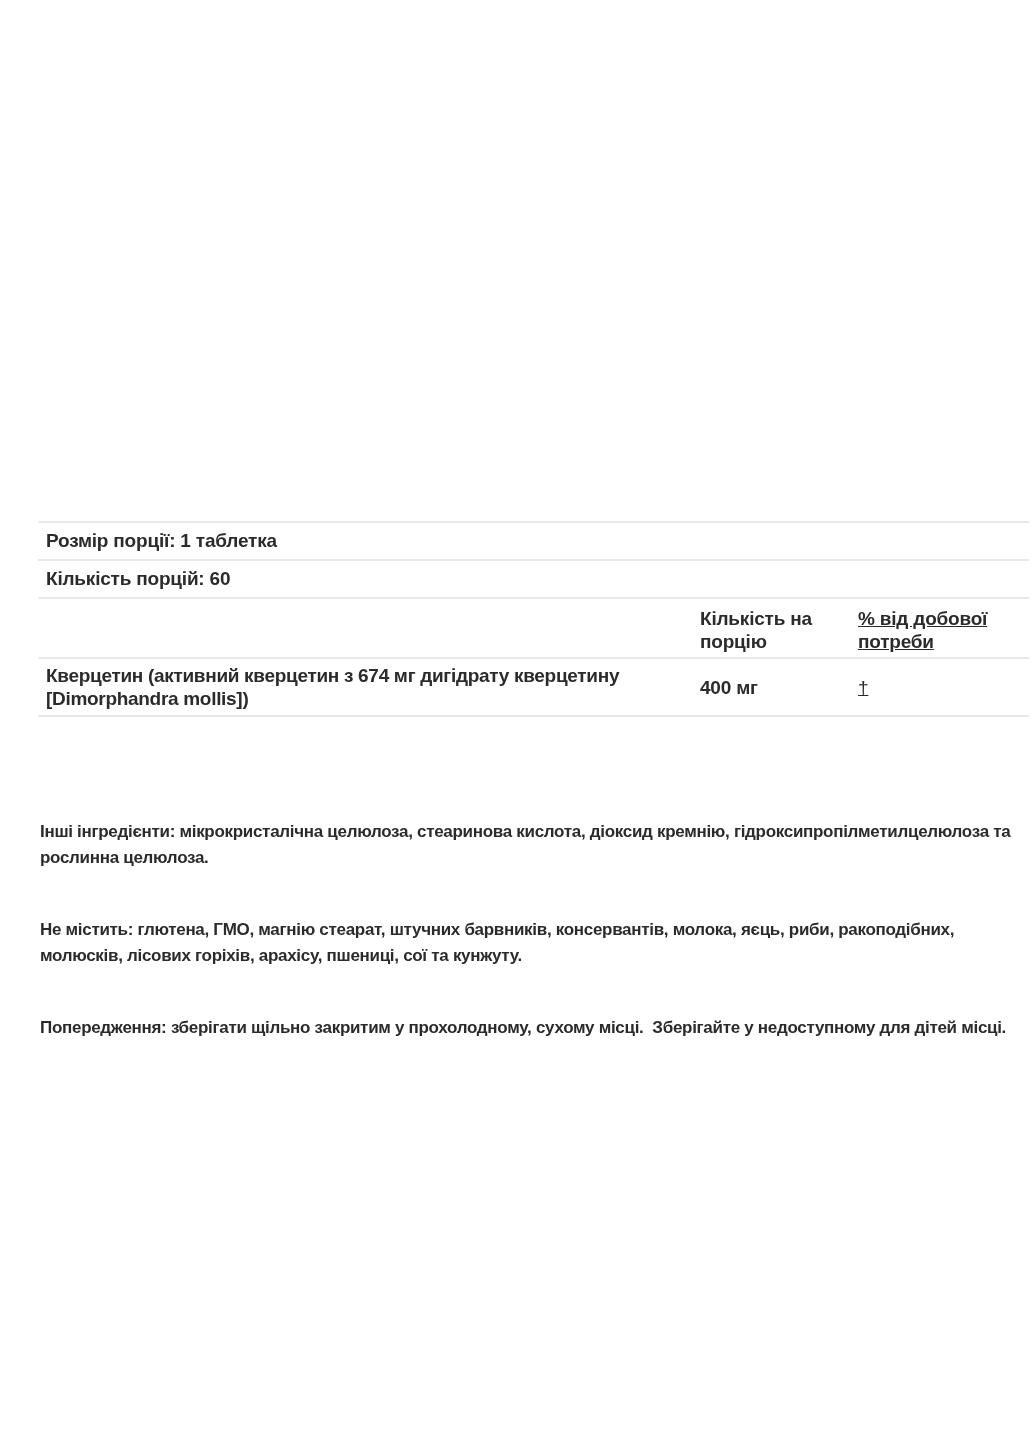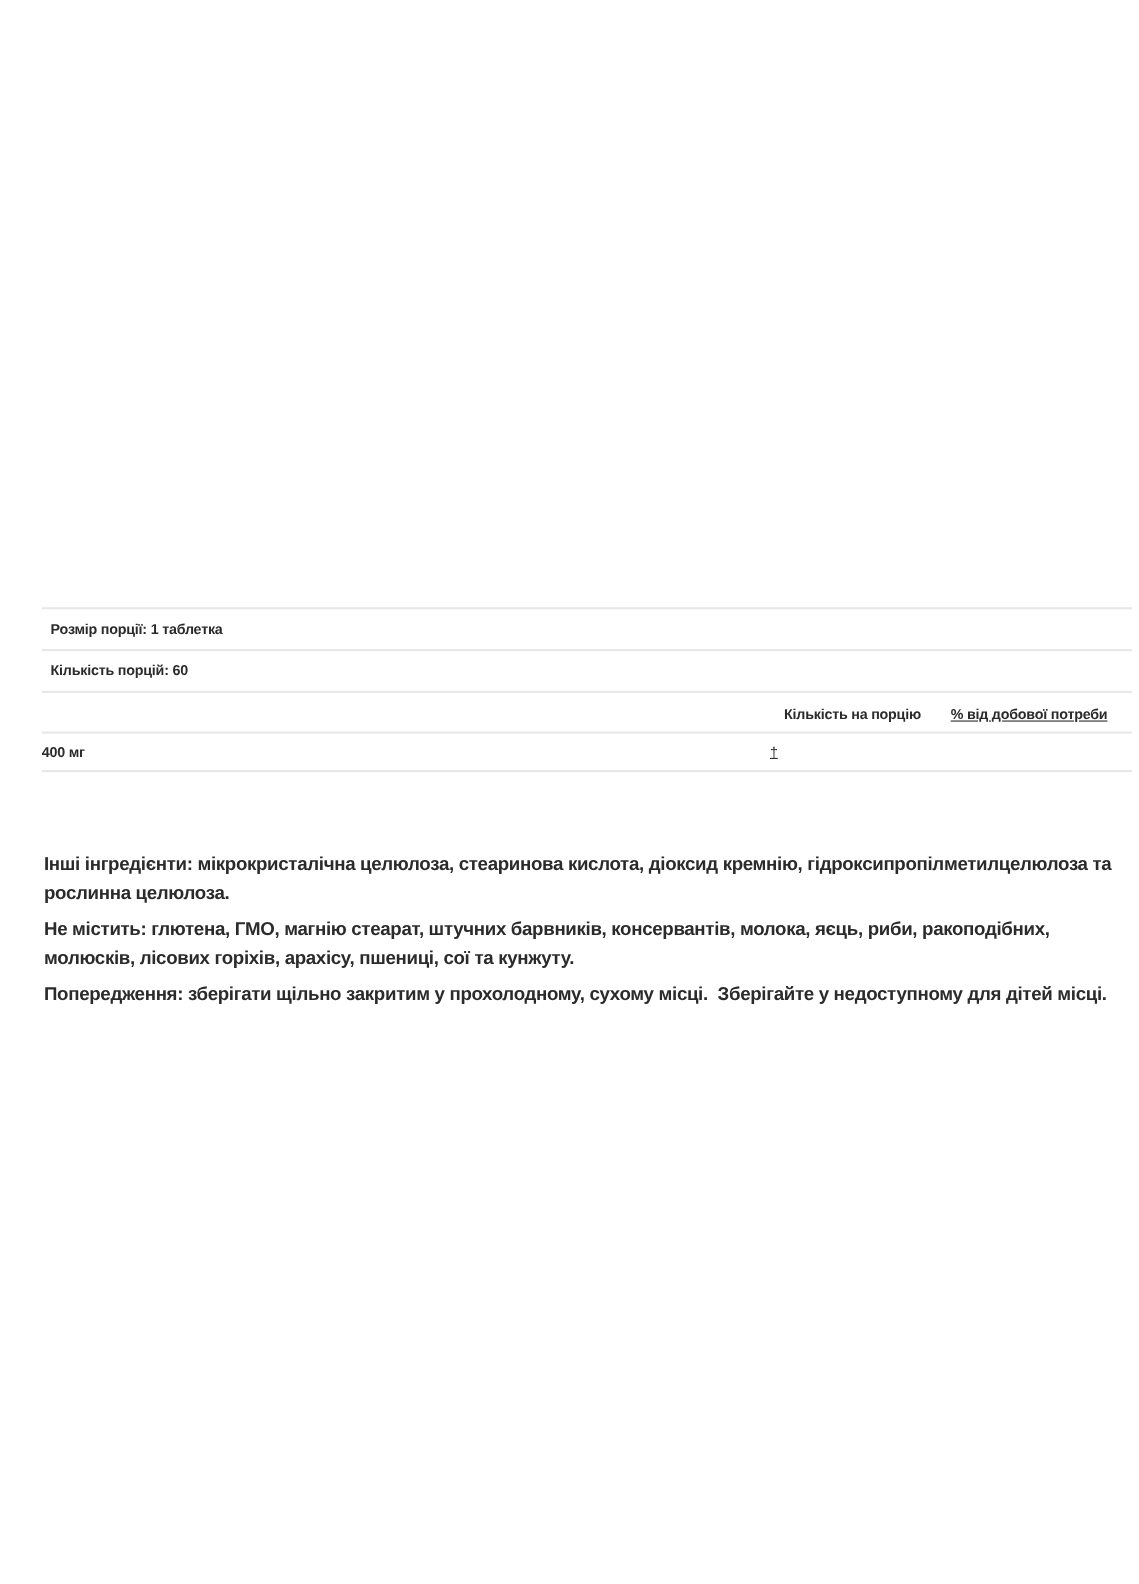--- a/index.html
+++ b/index.html
@@ -10,45 +10,45 @@
   *{box-sizing:border-box;margin:0;padding:0;}
   html,body{background:var(--bg);}
   body{
     width:1035px;height:1440px;position:relative;overflow:hidden;
     font-family:"Liberation Sans",sans-serif;
     color:var(--text);
     -webkit-font-smoothing:antialiased;
   }
   
   .facts-table{
-    position:absolute;left:38px;top:552px;width:991px;
+    position:absolute;left:38px;top:521px;width:991px;
     border-bottom:2px solid var(--divider);
-    font-size:13px;font-weight:700;letter-spacing:-0.2px;
+    font-size:19px;font-weight:700;letter-spacing:-0.2px;
   }
   .ft-row{border-top:2px solid var(--divider);}
   .ft-row.simple{padding:7px 8px 8px 8px;line-height:21px;}
   .ft-grid{
     display:grid;grid-template-columns:662px 158px 1fr;
   }
-  .ft-row.header{align-items:start;padding:8px 0 4px 0;text-align:center;}
+  .ft-row.header{align-items:start;padding:8px 0 4px 0;}
   .ft-row.header .cell{line-height:23px;}
   .ft-row.nutrient{align-items:center;padding:5px 0;}
   .ft-row.nutrient .cell{line-height:23px;}
   .cell.name{padding-left:8px;padding-right:2px;letter-spacing:-0.3px;}
   .cell.amount{padding-right:8px;}
   .cell.dv{padding-right:16px;text-decoration:underline;}
   .cell.dagger{font-weight:400;}
   .ft-row.footnote{padding:6px 8px 7px 8px;line-height:21px;}
   
   .paragraphs{
     position:absolute;left:40px;top:773px;width:985px;
     font-size:17px;font-weight:700;letter-spacing:-0.3px;
   }
   .paragraphs p{
-    line-height:26px;margin-bottom:7px;white-space:pre-wrap;
+    line-height:26px;margin-bottom:7px;white-space:pre-wrap;margin-top:46px;
   }
 </style>
 </head>
 <body>
 
 <div class="facts-table">
 
   <div class="ft-row simple">
     <span>Розмір порції: 1 таблетка</span>
   </div>
@@ -57,20 +57,21 @@
     <span>Кількість порцій: 60</span>
   </div>
 
   <div class="ft-row header ft-grid">
     <div class="cell name"></div>
     <div class="cell amount">Кількість на порцію</div>
     <div class="cell dv">% від добової потреби</div>
   </div>
 
   <div class="ft-row nutrient ft-grid">
+    <div class="cell name">Кверцетин (активний кверцетин з 674 мг дигідрату кверцетину [Dimorphandra mollis])</div>
     <div class="cell amount">400 мг</div>
     <div class="cell dv dagger">†</div>
   </div>
 
 
 </div>
 
 <div class="paragraphs">
   <p>Інші інгредієнти: мікрокристалічна целюлоза, стеаринова кислота, діоксид кремнію, гідроксипропілметилцелюлоза та рослинна целюлоза.</p>
   <p>Не містить: глютена, ГМО, магнію стеарат, штучних барвників, консервантів, молока, яєць, риби, ракоподібних, молюсків, лісових горіхів, арахісу, пшениці, сої та кунжуту.</p>

